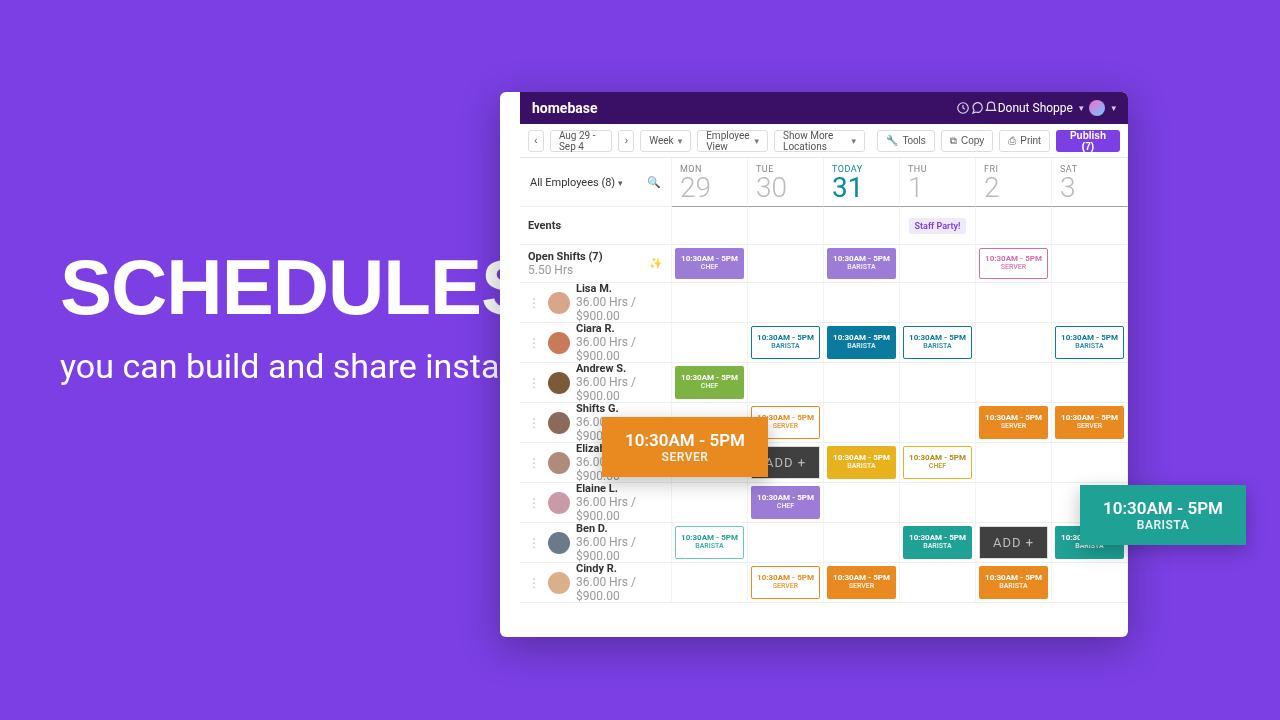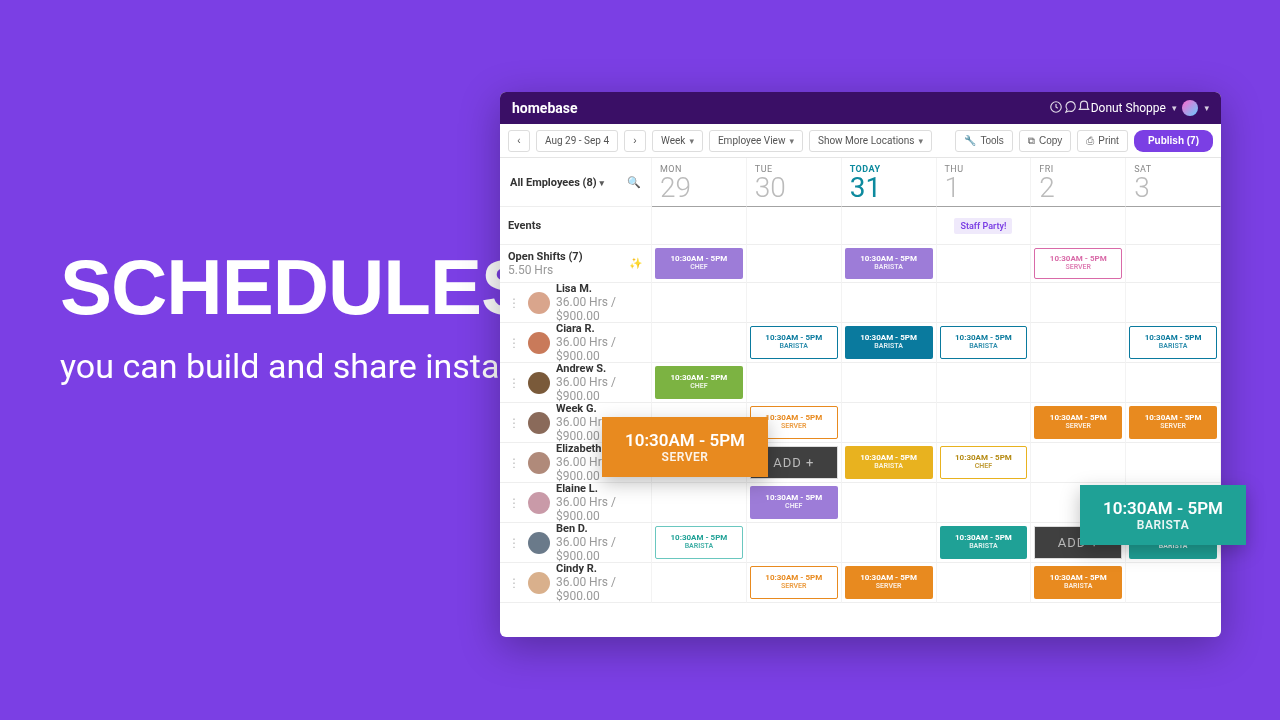--- a/index.html
+++ b/index.html
@@ -27,39 +27,40 @@
 }
 .hero p {
   font-size: 34px;
   font-weight: 400;
   line-height: 1.2;
 }
 .app {
   position: absolute;
   left: 500px;
   top: 92px;
-  width: 721px;
+  width: 628px;
   height: 545px;
   background: #fff;
   border-radius: 6px;
   box-shadow: 0 10px 40px rgba(0,0,0,0.3);
   overflow: hidden;
   font-size: 11px;
   color: #333;
+  padding-left: 20px;
 }
 .topbar {
   background: #3a0f66;
   color: #fff;
   height: 32px;
   display: flex;
   align-items: center;
   padding: 0 12px;
 }
 .topbar .brand { font-weight: 700; font-size: 14px; }
-.topbar .right { margin-left: auto; display: flex; align-items: flex-start; gap: 0; }
+.topbar .right { margin-left: auto; display: flex; align-items: center; gap: 0; }
 .topbar .ico { width: 14px; height: 14px; opacity: 0.85; }
 .topbar .ws { font-size: 12px; display: flex; align-items: center; gap: 6px; }
 .avatar-sm { width: 16px; height: 16px; border-radius: 50%; background: linear-gradient(135deg,#f6c,#6cf); }
 .caret { font-size: 9px; opacity: 0.8; }
 
 .toolbar {
   height: 34px;
   display: flex;
   align-items: center;
   padding: 0 8px;
@@ -80,43 +81,43 @@
   cursor: pointer;
 }
 .navbtn { width: 22px; justify-content: center; padding: 0; }
 .toolbar .spacer { flex: 1; }
 .publish {
   background: #7B3FE4;
   color: #fff;
   border: none;
   height: 22px;
   padding: 0 14px;
-  border-radius: 9px;
+  border-radius: 3px;
   font-size: 10px;
   font-weight: 600;
   cursor: pointer;
 }
 
 .grid {
   display: grid;
   grid-template-columns: 152px repeat(6, 1fr);
 }
 .hdrcell {
   border-bottom: 1px solid #a3a3a3;
   border-right: 1px solid #f3f3f3;
   padding: 6px 8px 4px;
 }
 .hdrcell .dow { font-size: 9px; color: #888; letter-spacing: 0.5px; }
 .hdrcell .dnum { font-size: 28px; color: #bbb; font-weight: 300; line-height: 1; }
-.hdrcell.today .dow { color: #0d8a9e; font-weight: 700; }
+.hdrcell.today .dow { color: #0d8a9e; font-weight: 400; }
 .hdrcell.today .dnum { color: #0d8a9e; font-weight: 400; }
 .filtercell {
   display: flex; align-items: center; padding: 0 10px; font-size: 11px;
   border-bottom: 1px solid #eee; border-right: 1px solid #f3f3f3;
-  justify-content: space-between; color: #333; font-weight: 700;
+  justify-content: space-between; color: #333; font-weight: 400;
 }
 .filtercell .mag { color: #aaa; font-size: 11px; }
 
 .rowlabel {
   border-bottom: 1px solid #eee;
   border-right: 1px solid #f3f3f3;
   display: flex;
   align-items: center;
   padding: 0 8px;
   height: 38px;
@@ -392,21 +393,21 @@
       </div>
       <div class="cell tall"></div>
       <div class="cell tall"></div>
       <div class="cell tall"></div>
       <div class="cell tall"></div>
       <div class="cell tall"></div>
       <div class="rowlabel tall">
         <span class="dots">⋮</span>
         <span class="emp-avatar" style="background:#8a6a5a"></span>
         <div>
-          <div class="rtitle">Week G.</div>
+          <div class="rtitle">Shifts G.</div>
           <div class="sub">36.00 Hrs / $900.00</div>
         </div>
       </div>
       <div class="cell tall"></div>
       <div class="cell tall">
         <div class="shift c-orange-o outline">
           <span>10:30AM - 5PM</span>
           <span class="role">SERVER</span>
         </div>
       </div>

